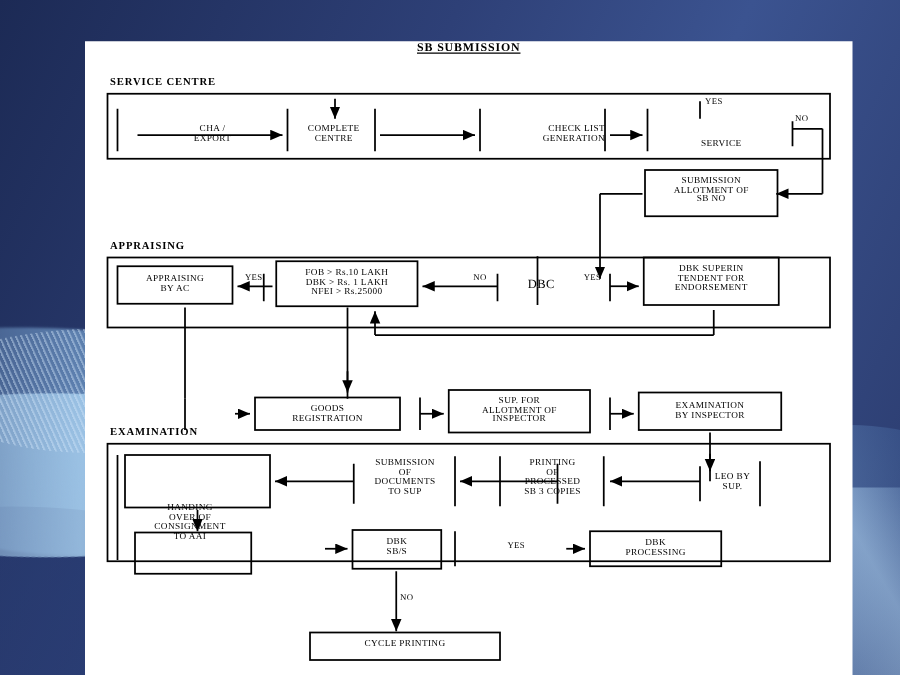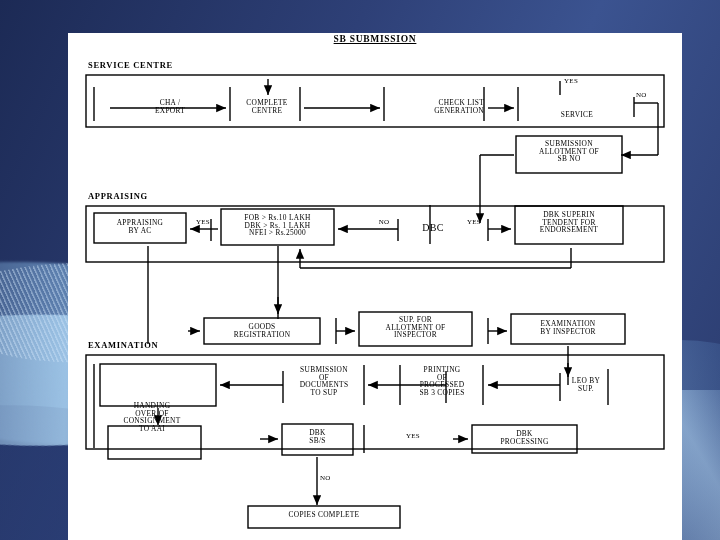--- a/index.html
+++ b/index.html
@@ -262,17 +262,17 @@
 SB 3 COPIES</div>
     <div class="lbl box-txt" style="left:496px;top:344px;width:44px;">LEO BY
 SUP.</div>
 
     <div class="lbl box-txt" style="left:216px;top:396px;width:67px;">DBK
 SB/S</div>
     <div class="lbl edge-txt" style="left:330px;top:400px;width:30px;">YES</div>
     <div class="lbl box-txt" style="left:406px;top:397px;width:101px;">DBK
 PROCESSING</div>
     <div class="lbl edge-txt" style="left:252px;top:442px;width:30px;text-align:left;">NO</div>
-    <div class="lbl box-txt" style="left:182px;top:478px;width:148px;">COPIES COMPLETE</div>
+    <div class="lbl box-txt" style="left:182px;top:478px;width:148px;">CYCLE PRINTING</div>
 
   </div>
   </div>
 </div>
 
 </body></html>

